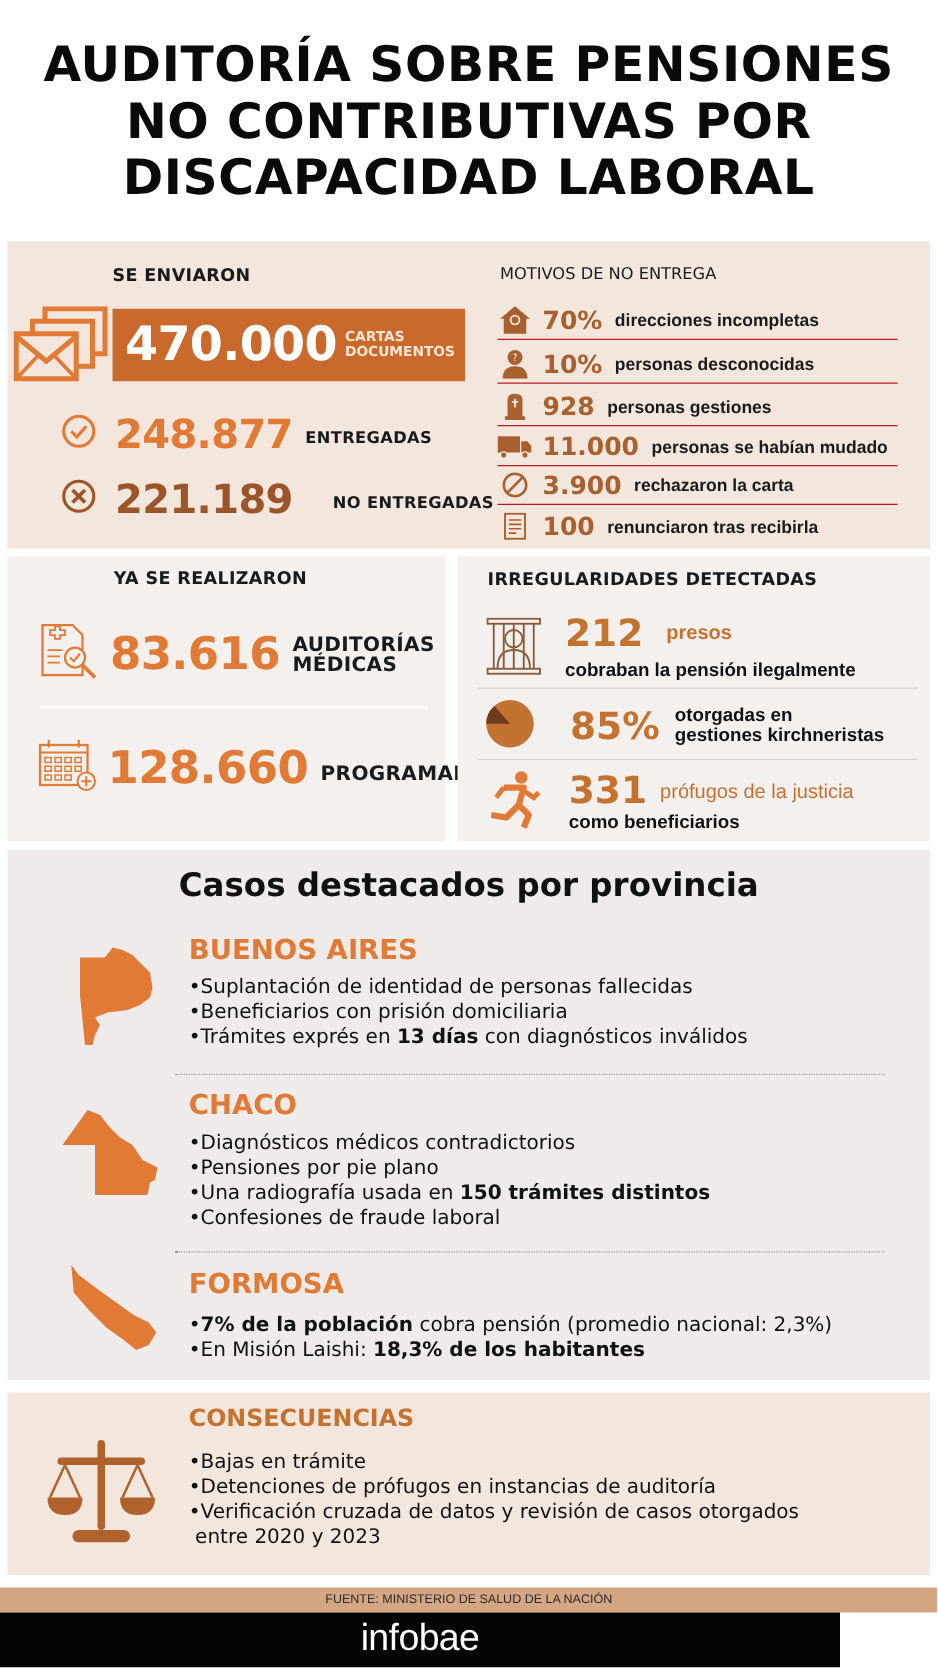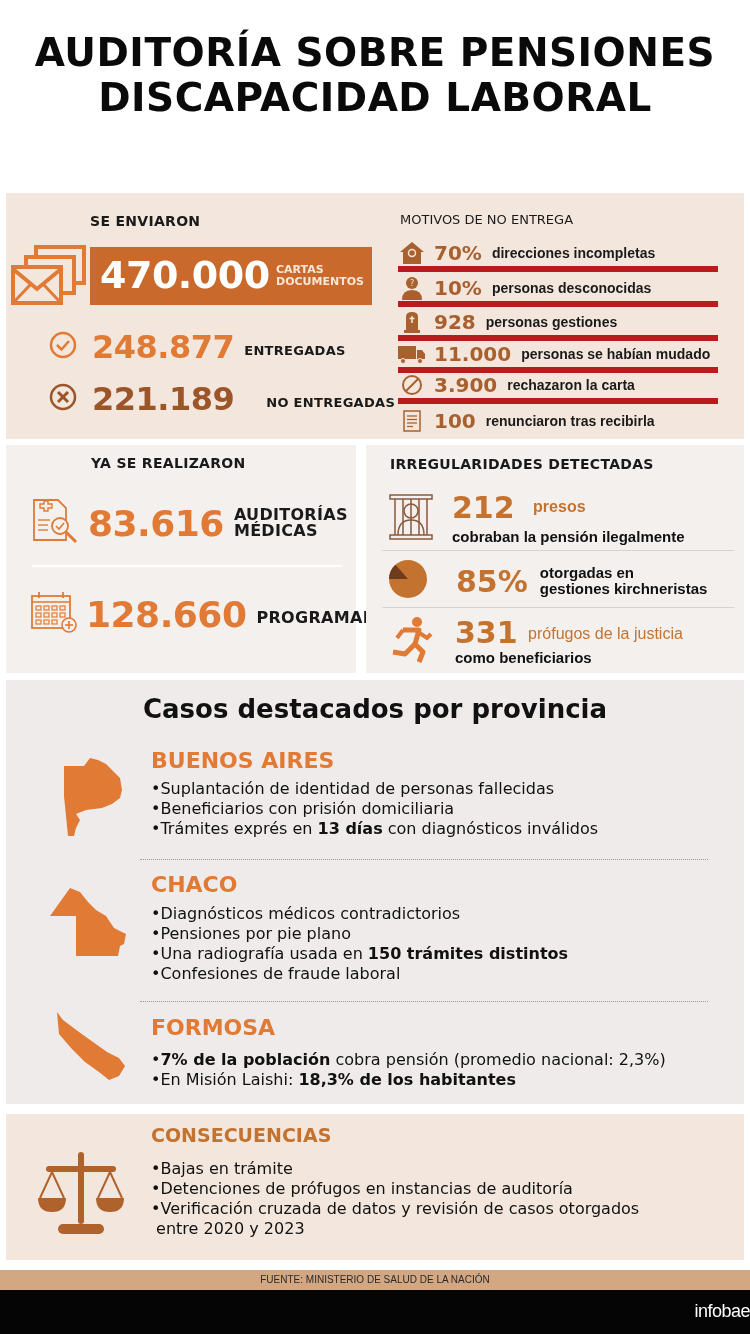--- a/index.html
+++ b/index.html
@@ -28,21 +28,21 @@
   #big-box { position: absolute; left: 90px; top: 247px; width: 282px; height: 58px; background: #c96a2c; }
   #big-num { position: absolute; left: 10px; top: 6px; font-size: 38px; font-weight: 900; color: #fff; font-family: "DejaVu Sans", sans-serif; letter-spacing: -0.5px; }
   #big-lbl { position: absolute; left: 186px; top: 17px; font-size: 11px; line-height: 12px; color: #fbe6d5; font-weight: 700; font-family: "DejaVu Sans", sans-serif; }
   #envelope { position: absolute; left: 10px; top: 245px; }
   .stat-row { position: absolute; left: 48px; display: flex; align-items: center; }
   .stat-row .num { font-size: 32px; font-weight: 900; margin-left: 14px; font-family: "DejaVu Sans", sans-serif; letter-spacing: -0.5px; }
   .stat-row .lbl { font-size: 13px; }
 
   
   #motivos-title { position: absolute; left: 400px; top: 212px; font-size: 13px; font-weight: 400; color: #1a1a1a; font-family: "DejaVu Sans", sans-serif; }
-  .motivo { position: absolute; left: 398px; width: 320px; height: 32px; display: flex; align-items: center; border-bottom: 6px solid #b91c1c; }
+  .motivo { position: absolute; left: 398px; width: 320px; height: 32px; display: flex; align-items: center; border-bottom: 1px solid #b91c1c; }
   .motivo .ic { width: 28px; height: 24px; display: flex; align-items: center; justify-content: center; }
   .motivo .mv { font-size: 20px; font-weight: 900; color: #a8602f; margin-left: 8px; font-family: "DejaVu Sans", sans-serif; }
   .motivo .mt { font-size: 14px; font-weight: 700; color: #1a1a1a; margin-left: 10px; white-space: nowrap; }
 
   
   #ya-title { position: absolute; left: 91px; top: 455px; }
   .aud-row { position: absolute; left: 30px; display: flex; align-items: center; }
   .aud-row .num { font-size: 36px; font-weight: 900; color: #e07a35; margin-left: 8px; font-family: "DejaVu Sans", sans-serif; letter-spacing: -0.5px; }
   .aud-row .lbl { font-size: 16px; line-height: 16px; margin-left: 10px; }
 
@@ -56,27 +56,28 @@
   .prov-name { position: absolute; left: 151px; font-size: 22px; font-weight: 700; color: #e07a35; font-family: "DejaVu Sans", sans-serif; }
   .prov-list { position: absolute; left: 151px; font-size: 16px; line-height: 20px; color: #111; font-family: "DejaVu Sans", sans-serif; }
   .prov-list b { font-weight: 900; }
   .dotted { position: absolute; left: 140px; width: 568px; border-top: 1px dotted #9a9a9a; }
 
   
   #cons-title { position: absolute; left: 151px; top: 1124px; font-size: 19px; font-weight: 700; color: #c4722f; font-family: "DejaVu Sans", sans-serif; }
   #cons-list { position: absolute; left: 151px; top: 1159px; font-size: 16px; line-height: 20px; color: #111; font-family: "DejaVu Sans", sans-serif; }
 
   #source { position: absolute; left: 0; top: 1270px; width: 750px; height: 20px; background: #d4a783; text-align: center; font-size: 10px; line-height: 20px; color: #2a2a2a; }
-  #footer { position: absolute; left: 0; top: 1290px; width: 750px; height: 44px; background: #050505; text-align: right; color: #fff; font-size: 18px; line-height: 42px; font-family: "Liberation Sans", sans-serif; letter-spacing: -0.5px; }
+  #footer { position: absolute; left: 0; top: 1290px; width: 672px; height: 44px; background: #050505; text-align: center; color: #fff; font-size: 30px; line-height: 42px; font-family: "Liberation Sans", sans-serif; letter-spacing: -0.5px; }
 </style>
 </head>
 <body>
 
 <div class="title">
   <div>AUDITORÍA SOBRE PENSIONES</div>
+  <div>NO CONTRIBUTIVAS POR</div>
   <div>DISCAPACIDAD LABORAL</div>
 </div>
 
 <div class="panel beige" style="left:6px; top:193px; width:738px; height:246px;"></div>
 
 <div id="sent-title" class="lbl">SE ENVIARON</div>
 
 <div id="envelope">
   <svg width="78" height="62" viewBox="0 0 78 62">
     <rect x="26" y="2" width="48" height="36" fill="none" stroke="#e07a35" stroke-width="4"></rect>

